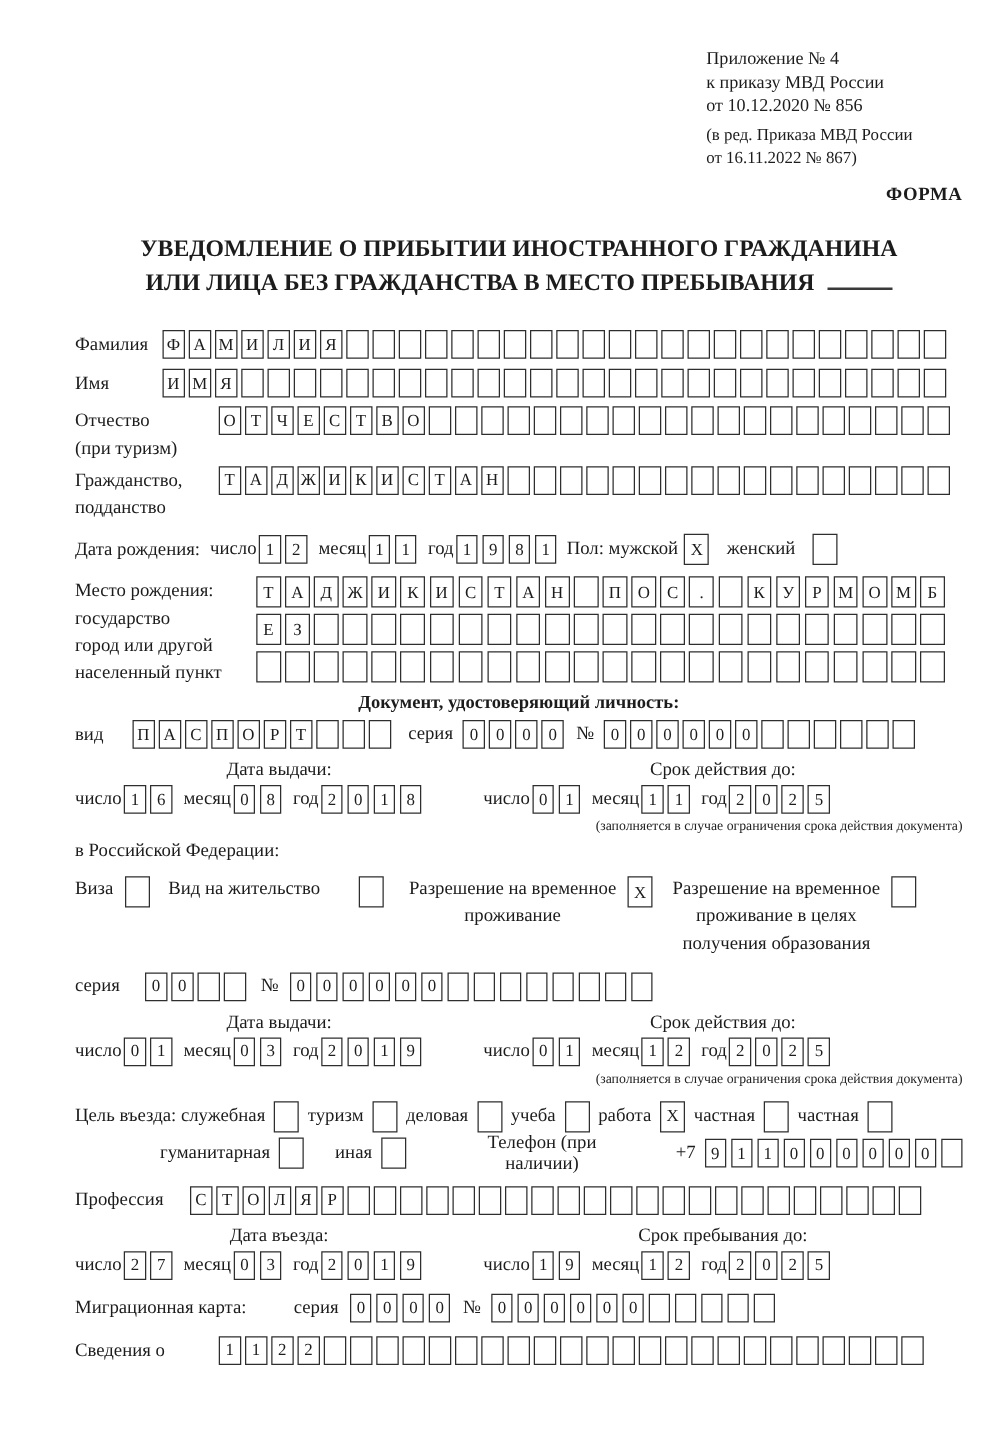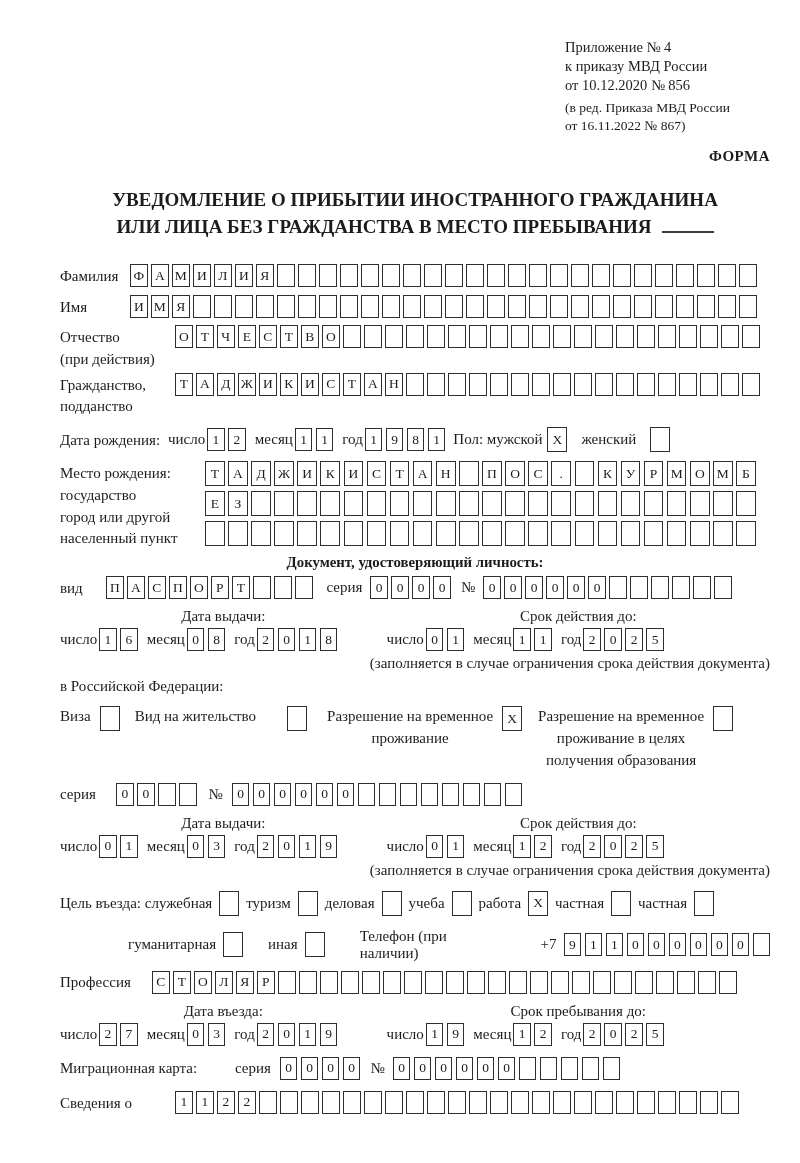--- a/index.html
+++ b/index.html
@@ -47,21 +47,21 @@
   
   .dates-head { display:flex; margin-top:8px; font-size:15px; }
   .dates-head .dh-left  { width:46%; text-align:center; }
   .dates-head .dh-right { width:54%; text-align:center; }
   .dates-row { display:flex; align-items:center; margin-top:3px; }
   .dg { display:inline-flex; align-items:center; }
   .dg .lbl { margin-right:2px; }
   .dg .cells { margin-right:9px; }
   .dg .cells:last-child { margin-right:0; }
   .dates-row .dg-left { width:46%; }
-  .note { text-align:right; font-size:15px; margin-top:4px; color:#222; }
+  .note { text-align:right; font-size:11px; margin-top:4px; color:#222; }
 
   .center-bold { text-align:center; font-weight:bold; font-size:14.8px; margin-top:8px; }
   .para { margin-top:9px; line-height:1.55; }
 
   
   .permits { display:flex; align-items:flex-start; margin-top:8px; column-gap:10px; }
   .permits .opt { display:flex; align-items:flex-start; column-gap:9px; }
   .permits .optlbl { text-align:center; line-height:1.45; }
 
   .purpose { display:flex; align-items:center; margin-top:12px; column-gap:7px; flex-wrap:nowrap; }
@@ -161,21 +161,21 @@
         <span class="cell"></span>
         <span class="cell"></span>
         <span class="cell"></span>
         <span class="cell"></span>
       </span>
   </div>
 
   <div class="row top">
     <span class="lblcol w115">
       <span>Отчество</span><br>
-      <span>(при действия)</span>
+      <span>(при туризм)</span>
     </span>
     <span class="cells">
         <span class="cell">О</span>
         <span class="cell">Т</span>
         <span class="cell">Ч</span>
         <span class="cell">Е</span>
         <span class="cell">С</span>
         <span class="cell">Т</span>
         <span class="cell">В</span>
         <span class="cell">О</span>
@@ -578,21 +578,21 @@
     <span>частная</span>
     <span class="cells cb">
         <span class="cell"></span>
       </span>
     <span>частная</span>
     <span class="cells cb">
         <span class="cell"></span>
       </span>
   </div>
 
-  <div class="purpose" style="margin-top:12px;">
+  <div class="purpose" style="margin-top:0;text-align:center;">
     <span style="margin-left:68px;">гуманитарная</span>
     <span class="cells cb">
         <span class="cell"></span>
       </span>
     <span style="margin-left:18px;">иная</span>
     <span class="cells cb">
         <span class="cell"></span>
       </span>
     <span style="margin-left:28px;">Телефон (при наличии)</span>
     <span style="margin-left:26px;">+7</span>

